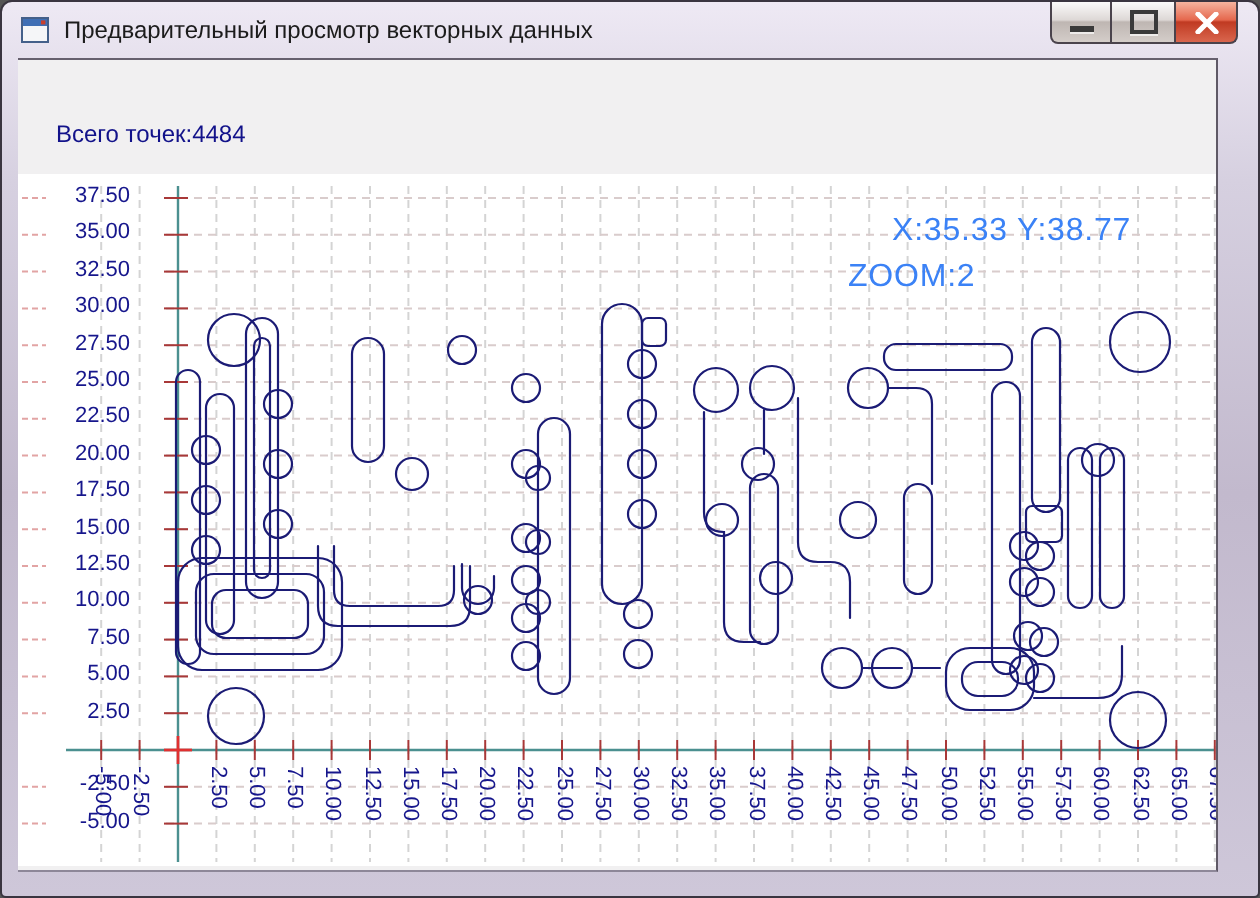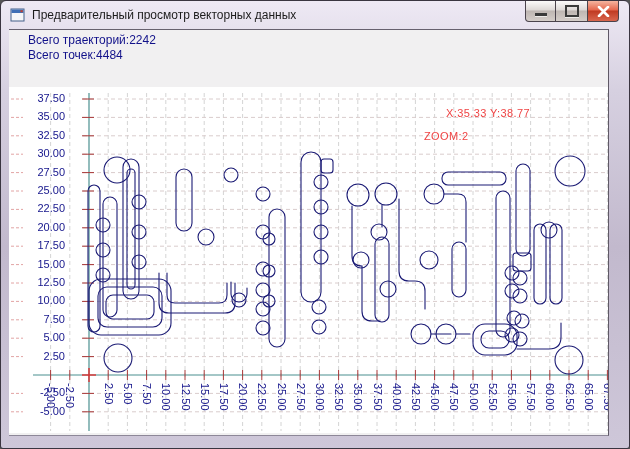--- a/index.html
+++ b/index.html
@@ -21,21 +21,21 @@
   .glyph-min{width:12px;height:3px;background:#3a3a3a;margin-top:6px;box-shadow:0 1px 0 #ffffffaa;}
   .glyph-max{width:10px;height:8px;border:2px solid #3a3a3a;box-shadow:0 1px 0 #ffffffaa;}
   .client{position:absolute;left:8px;top:28px;width:599px;height:405px;background:#f1f0f1;
     border-right:1px solid #5f5966;border-bottom:1px solid #8d8798;border-top:1px solid #66606e;}
   .counter{position:absolute;left:19px;font-size:12px;color:#12128a;white-space:nowrap;}
   .plot{position:absolute;left:0;top:57px;width:599px;height:346px;background:#ffffff;overflow:hidden;}
   .plot svg{position:absolute;left:0;top:0;}
   .axis-label{position:absolute;font-size:11px;line-height:11px;color:#16168c;white-space:nowrap;}
   .ylab{left:0;width:56px;text-align:right;}
   .xlab{transform-origin:0 0;transform:rotate(90deg);}
-  .cursor-text{position:absolute;font-size:11px;letter-spacing:.4px;color:#ef4444;white-space:nowrap;}
+  .cursor-text{position:absolute;font-size:16px;letter-spacing:.4px;color:#3b82f6;white-space:nowrap;}
 </style>
 </head>
 <body>
 
 <div class="window">
   <div class="titlebar">
     <div class="app-icon">
       <svg width="16" height="16" viewBox="0 0 16 16">
         <rect x="1" y="2" width="13" height="12" fill="#f5f6f8" stroke="#44608a" stroke-width="1"></rect>
         <rect x="1.5" y="2.5" width="12" height="3.5" fill="#3f6fb5"></rect>
@@ -52,22 +52,21 @@
       </div>
       <div class="cbtn close">
         <svg width="13" height="11" viewBox="0 0 13 11">
           <path d="M2,1 L11,10 M11,1 L2,10" stroke="#ffffff" stroke-width="2.6" stroke-linecap="round"></path>
         </svg>
       </div>
     </div>
   </div>
 
   <div class="client">
-    <div class="counter" style="top:3px">Всего траекторий:2242</div>
-    <div class="counter" style="top:18px">Всего точек:4484</div>
+    <div class="counter" style="top:30px">Всего точек:4484</div>
 
     <div class="plot">
         <svg width="599" height="346">
           <line x1="41.6" y1="6" x2="41.6" y2="344" stroke="#d4d4d4" stroke-width="1" stroke-dasharray="4,3"></line>
           <line x1="60.8" y1="6" x2="60.8" y2="344" stroke="#d4d4d4" stroke-width="1" stroke-dasharray="4,3"></line>
           <line x1="99.2" y1="6" x2="99.2" y2="344" stroke="#d4d4d4" stroke-width="1" stroke-dasharray="4,3"></line>
           <line x1="118.4" y1="6" x2="118.4" y2="344" stroke="#d4d4d4" stroke-width="1" stroke-dasharray="4,3"></line>
           <line x1="137.6" y1="6" x2="137.6" y2="344" stroke="#d4d4d4" stroke-width="1" stroke-dasharray="4,3"></line>
           <line x1="156.8" y1="6" x2="156.8" y2="344" stroke="#d4d4d4" stroke-width="1" stroke-dasharray="4,3"></line>
           <line x1="176" y1="6" x2="176" y2="344" stroke="#d4d4d4" stroke-width="1" stroke-dasharray="4,3"></line>

